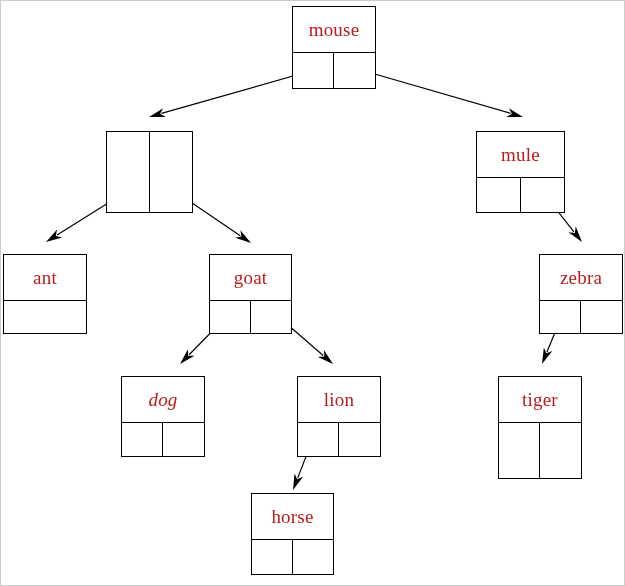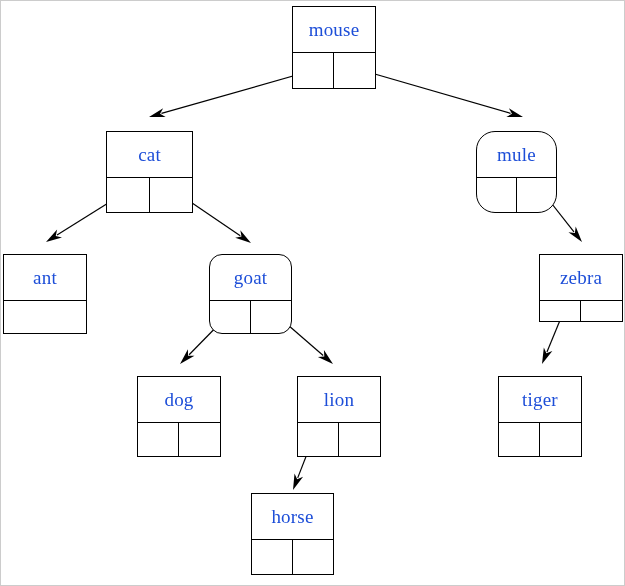--- a/index.html
+++ b/index.html
@@ -37,21 +37,21 @@
   }
   .node-label {
     flex: 0 0 46px;
     box-sizing: border-box;
     border-bottom: 1.6px solid #000000;
     display: flex;
     align-items: center;
     justify-content: center;
     font-size: 19px;
     line-height: 1;
-    color: #1d4ed8;
+    color: #b91c1c;
     letter-spacing: 0.2px;
     text-align: right;
   }
   .node-ptrs {
     flex: 1 1 auto;
     display: flex;
     box-sizing: border-box;
   }
   .ptr-cell {
     flex: 1 1 50%;
@@ -105,69 +105,68 @@
     </svg>
   <div id="node-layer">
       <div class="node" style="left: 291px; top: 5px; width: 84px; height: 83px;">
         <div class="node-label">mouse</div>
         <div class="node-ptrs">
           <div class="ptr-cell left"></div>
           <div class="ptr-cell right"></div>
         </div>
       </div>
       <div class="node" style="left: 105px; top: 130px; width: 87px; height: 82px;">
-        <div class="node-label">cat</div>
         <div class="node-ptrs">
           <div class="ptr-cell left"></div>
           <div class="ptr-cell right"></div>
         </div>
       </div>
-      <div class="node" style="left: 475px; top: 130px; width: 81px; height: 82px; border-radius: 19px;">
+      <div class="node" style="left: 475px; top: 130px; width: 89px; height: 82px;">
         <div class="node-label">mule</div>
         <div class="node-ptrs">
           <div class="ptr-cell left"></div>
           <div class="ptr-cell right"></div>
         </div>
       </div>
       <div class="node" style="left: 2px; top: 253px; width: 84px; height: 80px; gap: 45px;">
         <div class="node-label">ant</div>
         <div class="node-ptrs">
           <div class="ptr-cell left"></div>
           <div class="ptr-cell right"></div>
         </div>
       </div>
-      <div class="node" style="left: 208px; top: 253px; width: 83px; height: 80px; border-radius: 13px;">
+      <div class="node" style="left: 208px; top: 253px; width: 83px; height: 80px;">
         <div class="node-label">goat</div>
         <div class="node-ptrs">
           <div class="ptr-cell left"></div>
           <div class="ptr-cell right"></div>
         </div>
       </div>
-      <div class="node" style="left: 538px; top: 253px; width: 84px; height: 68px;">
+      <div class="node" style="left: 538px; top: 253px; width: 84px; height: 80px;">
         <div class="node-label">zebra</div>
         <div class="node-ptrs">
           <div class="ptr-cell left"></div>
           <div class="ptr-cell right"></div>
         </div>
       </div>
-      <div class="node" style="left: 136px; top: 375px; width: 84px; height: 81px;">
+      <div class="node" style="left: 120px; top: 375px; width: 84px; height: 81px; font-style: italic;">
         <div class="node-label">dog</div>
         <div class="node-ptrs">
           <div class="ptr-cell left"></div>
           <div class="ptr-cell right"></div>
         </div>
       </div>
       <div class="node" style="left: 296px; top: 375px; width: 84px; height: 81px;">
         <div class="node-label">lion</div>
         <div class="node-ptrs">
           <div class="ptr-cell left"></div>
           <div class="ptr-cell right"></div>
         </div>
       </div>
-      <div class="node" style="left: 497px; top: 375px; width: 84px; height: 81px;">
+      <div class="node" style="left: 497px; top: 375px; width: 84px; height: 103px;">
         <div class="node-label">tiger</div>
         <div class="node-ptrs">
           <div class="ptr-cell left"></div>
           <div class="ptr-cell right"></div>
         </div>
       </div>
       <div class="node" style="left: 250px; top: 492px; width: 83px; height: 82px;">
         <div class="node-label">horse</div>
         <div class="node-ptrs">
           <div class="ptr-cell left"></div>

